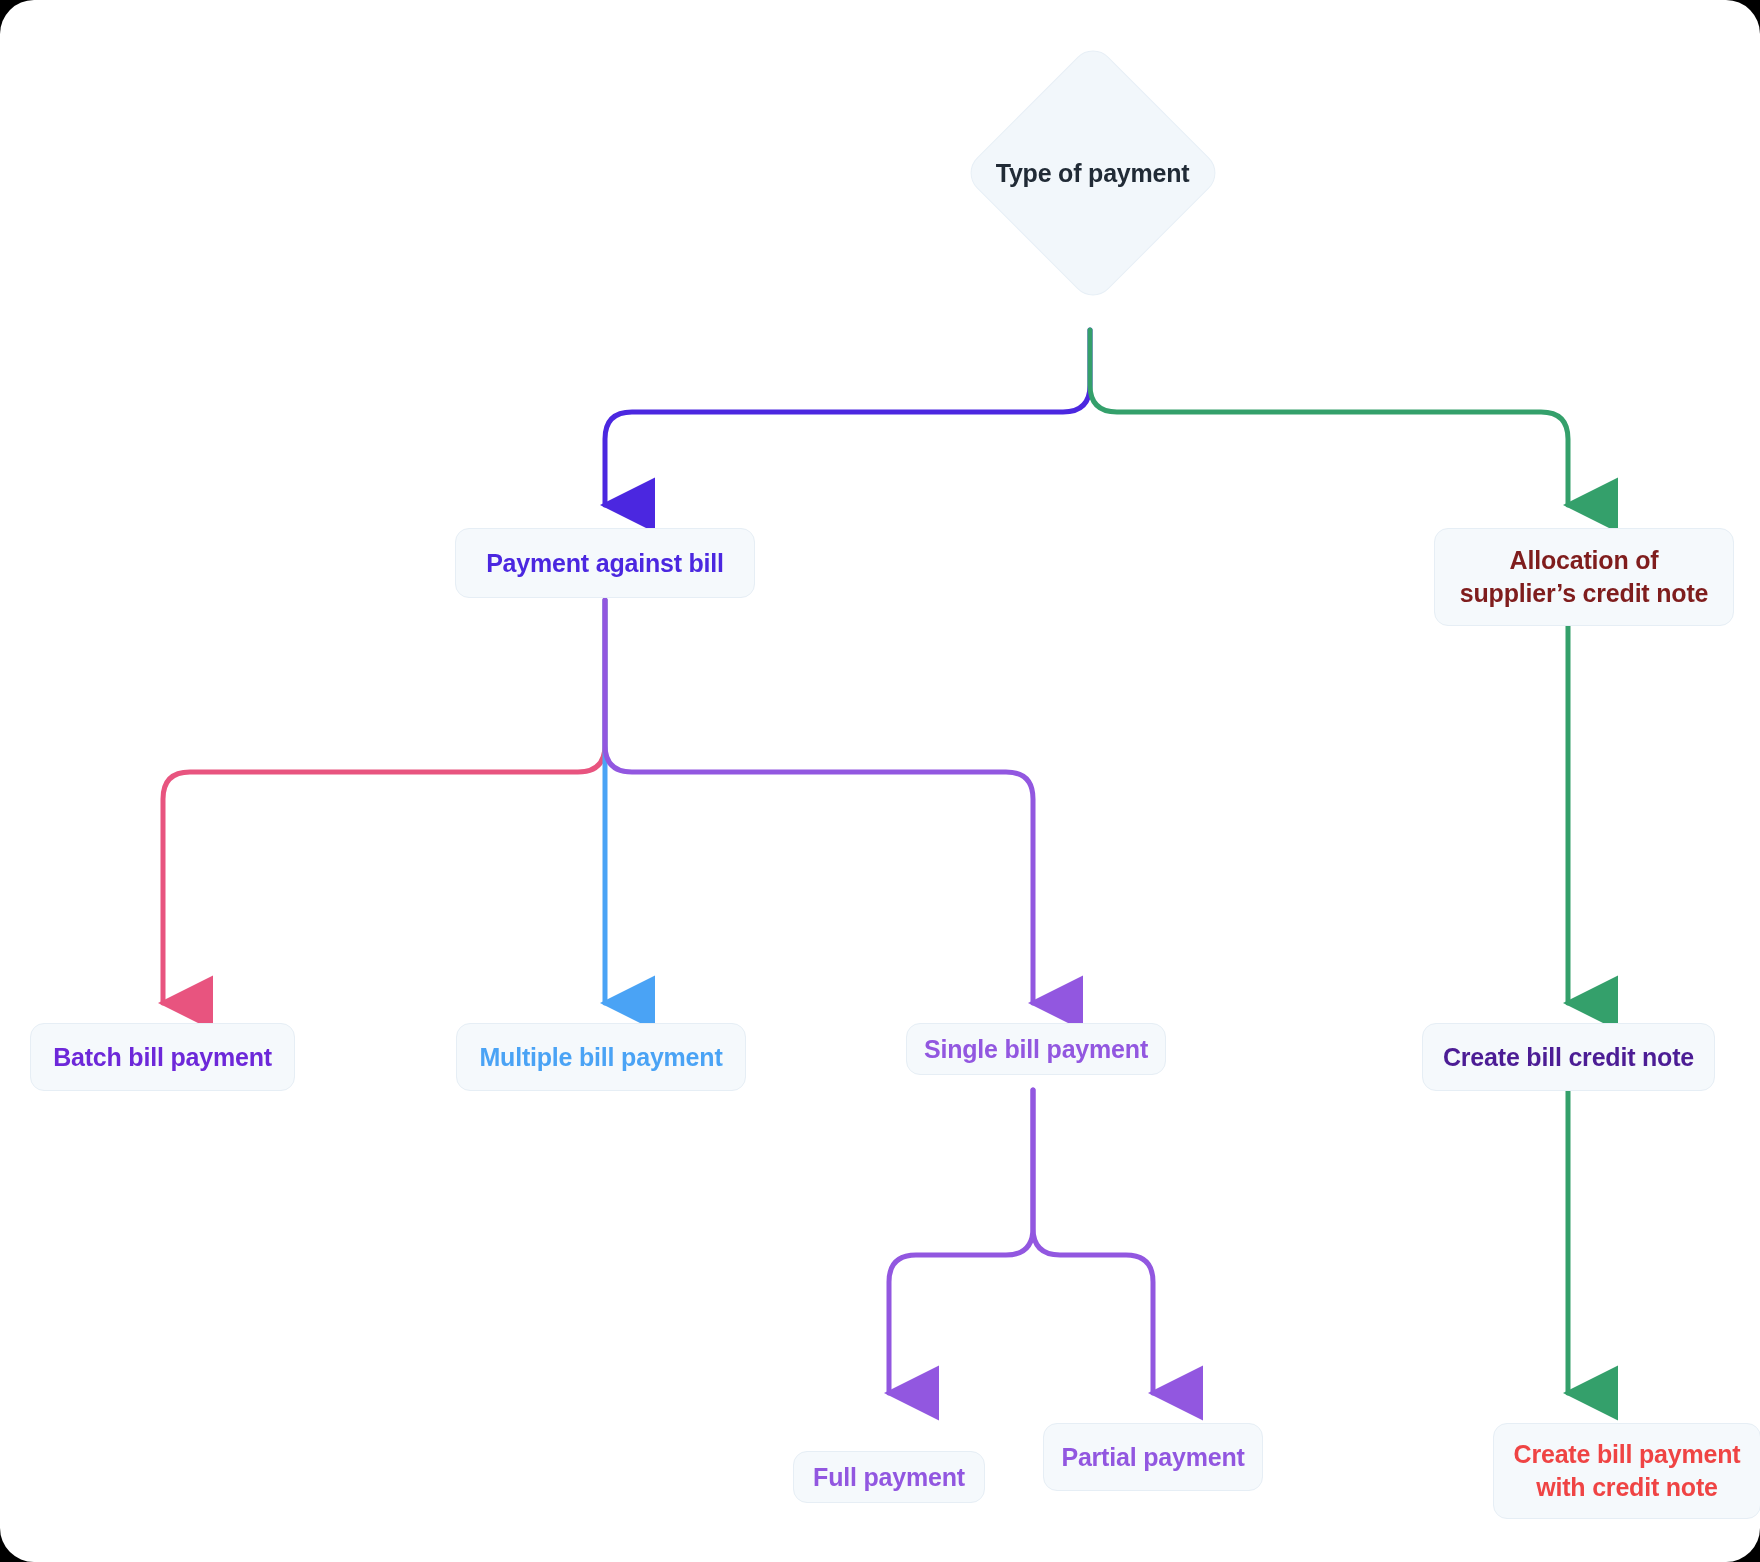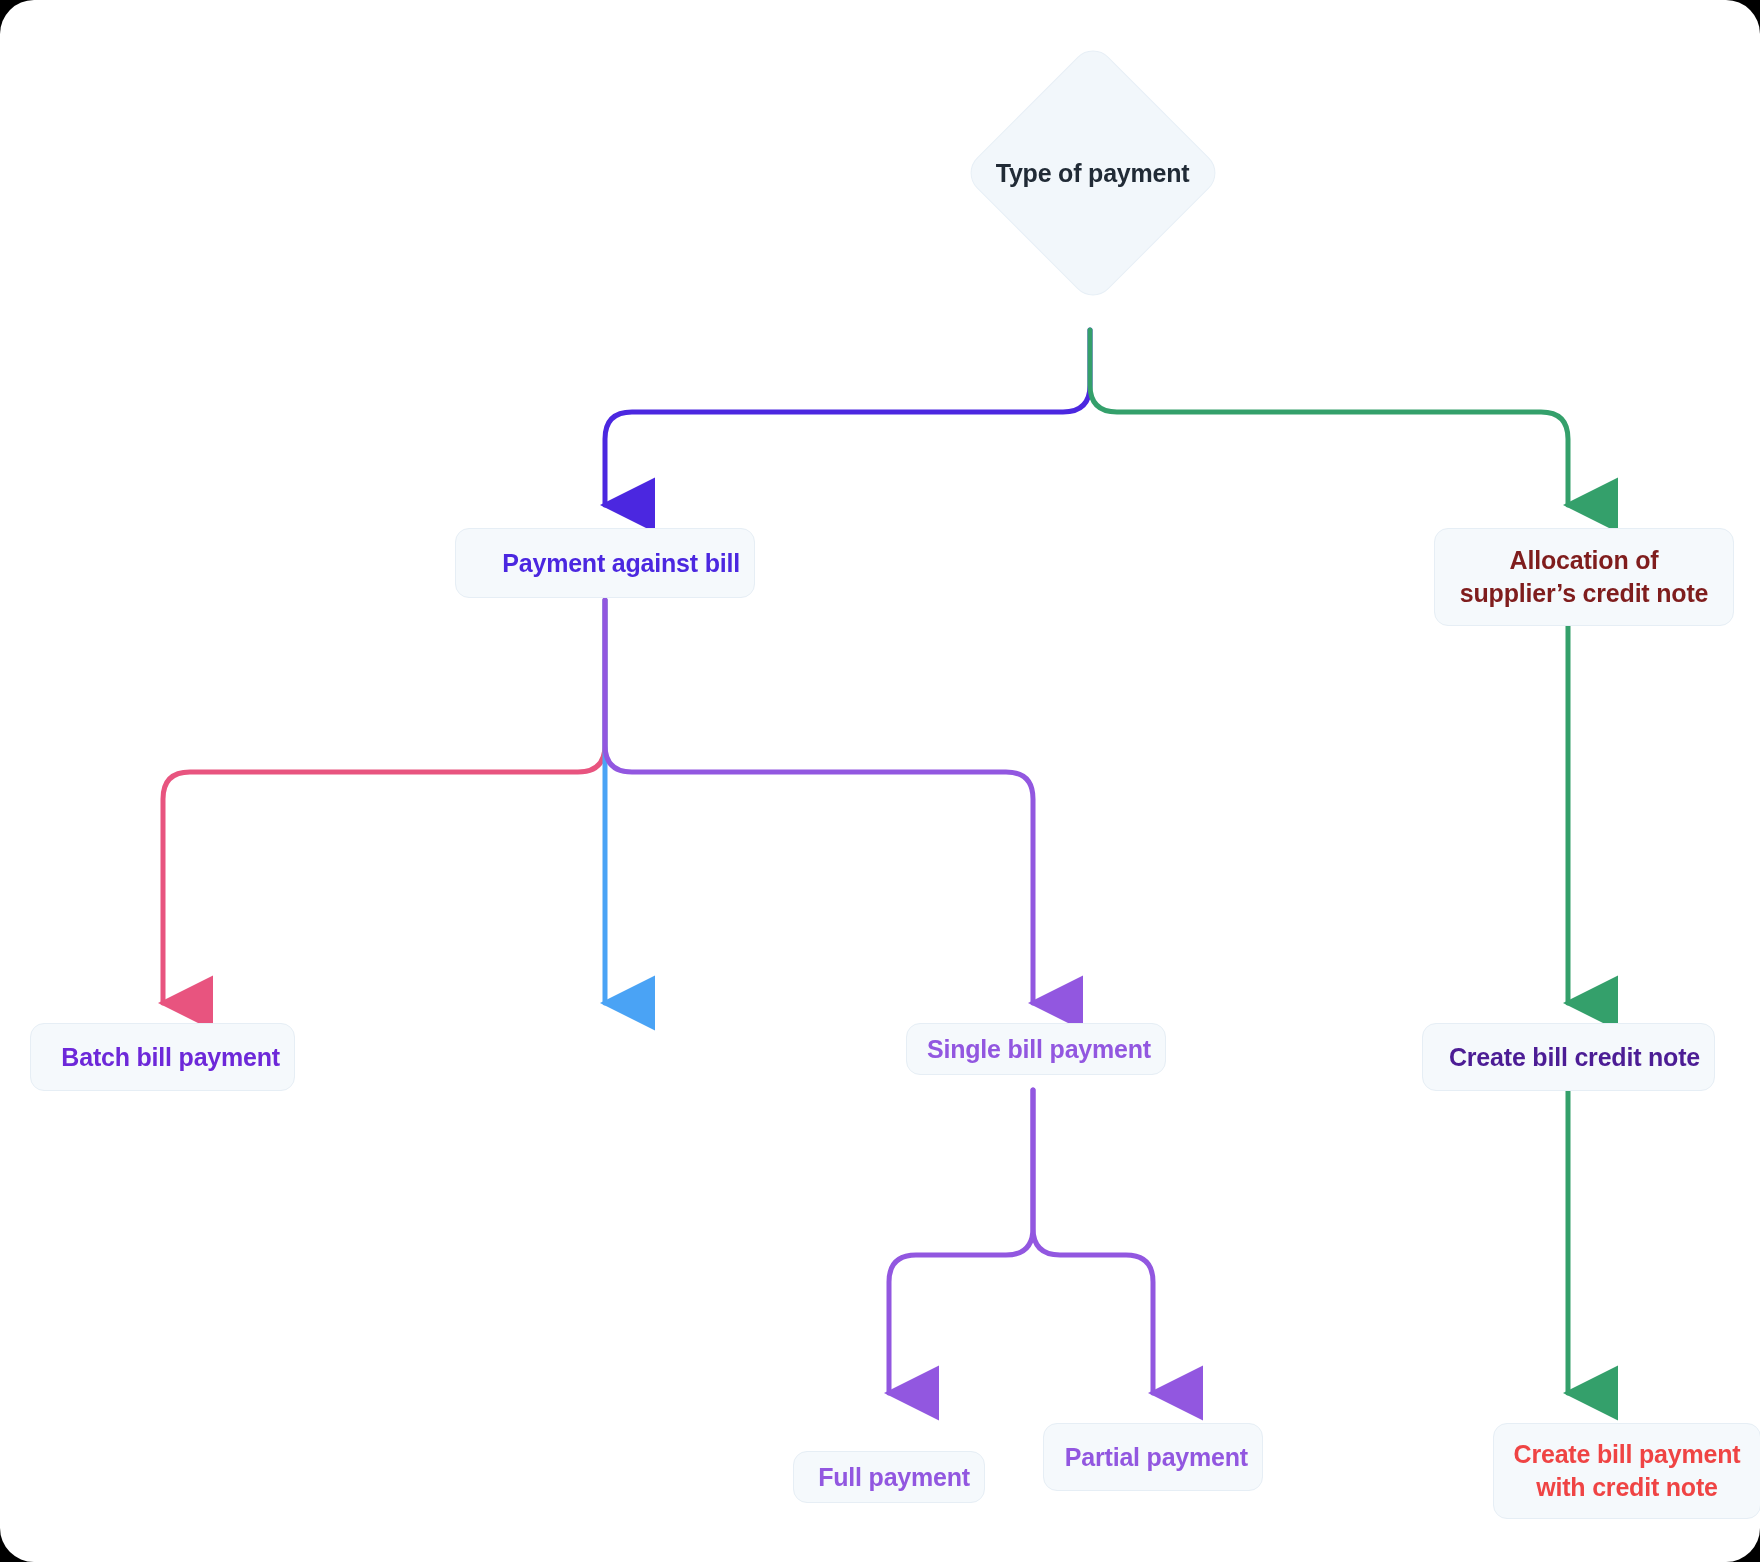--- a/index.html
+++ b/index.html
@@ -29,21 +29,21 @@
     pointer-events: none;
   }
   .node {
     position: absolute;
     box-sizing: border-box;
     background: #f5f9fc;
     border: 1px solid #e6eef5;
     border-radius: 14px;
     display: flex;
     align-items: center;
-    justify-content: flex-end;
+    justify-content: center;
     text-align: center;
     font-weight: bold;
     font-size: 25px;
     line-height: 1.32;
     letter-spacing: -0.2px;
     padding: 12px 14px;
   }
   .decision {
     position: absolute;
     box-sizing: border-box;
@@ -116,20 +116,23 @@
   </div>
 
   <div class="node" style="left:1434px; top:528px; width:300px; height:98px; color:#7f1d1d;">
     <span>Allocation of supplier’s credit note</span>
   </div>
 
   <div class="node" style="left:30px; top:1023px; width:265px; height:68px; color:#6d28d9;">
     <span>Batch bill payment</span>
   </div>
 
+  <div class="node" style="left:456px; top:1023px; width:290px; height:68px; color:#4aa3f5;">
+    <span>Multiple bill payment</span>
+  </div>
 
   <div class="node" style="left:906px; top:1023px; width:260px; height:52px; color:#9257e0;">
     <span>Single bill payment</span>
   </div>
 
   <div class="node" style="left:1422px; top:1023px; width:293px; height:68px; color:#4c1d95;">
     <span>Create bill credit note</span>
   </div>
 
   <div class="node" style="left:793px; top:1423px; width:192px; height:52px; color:#9257e0;margin-top:28px;">

